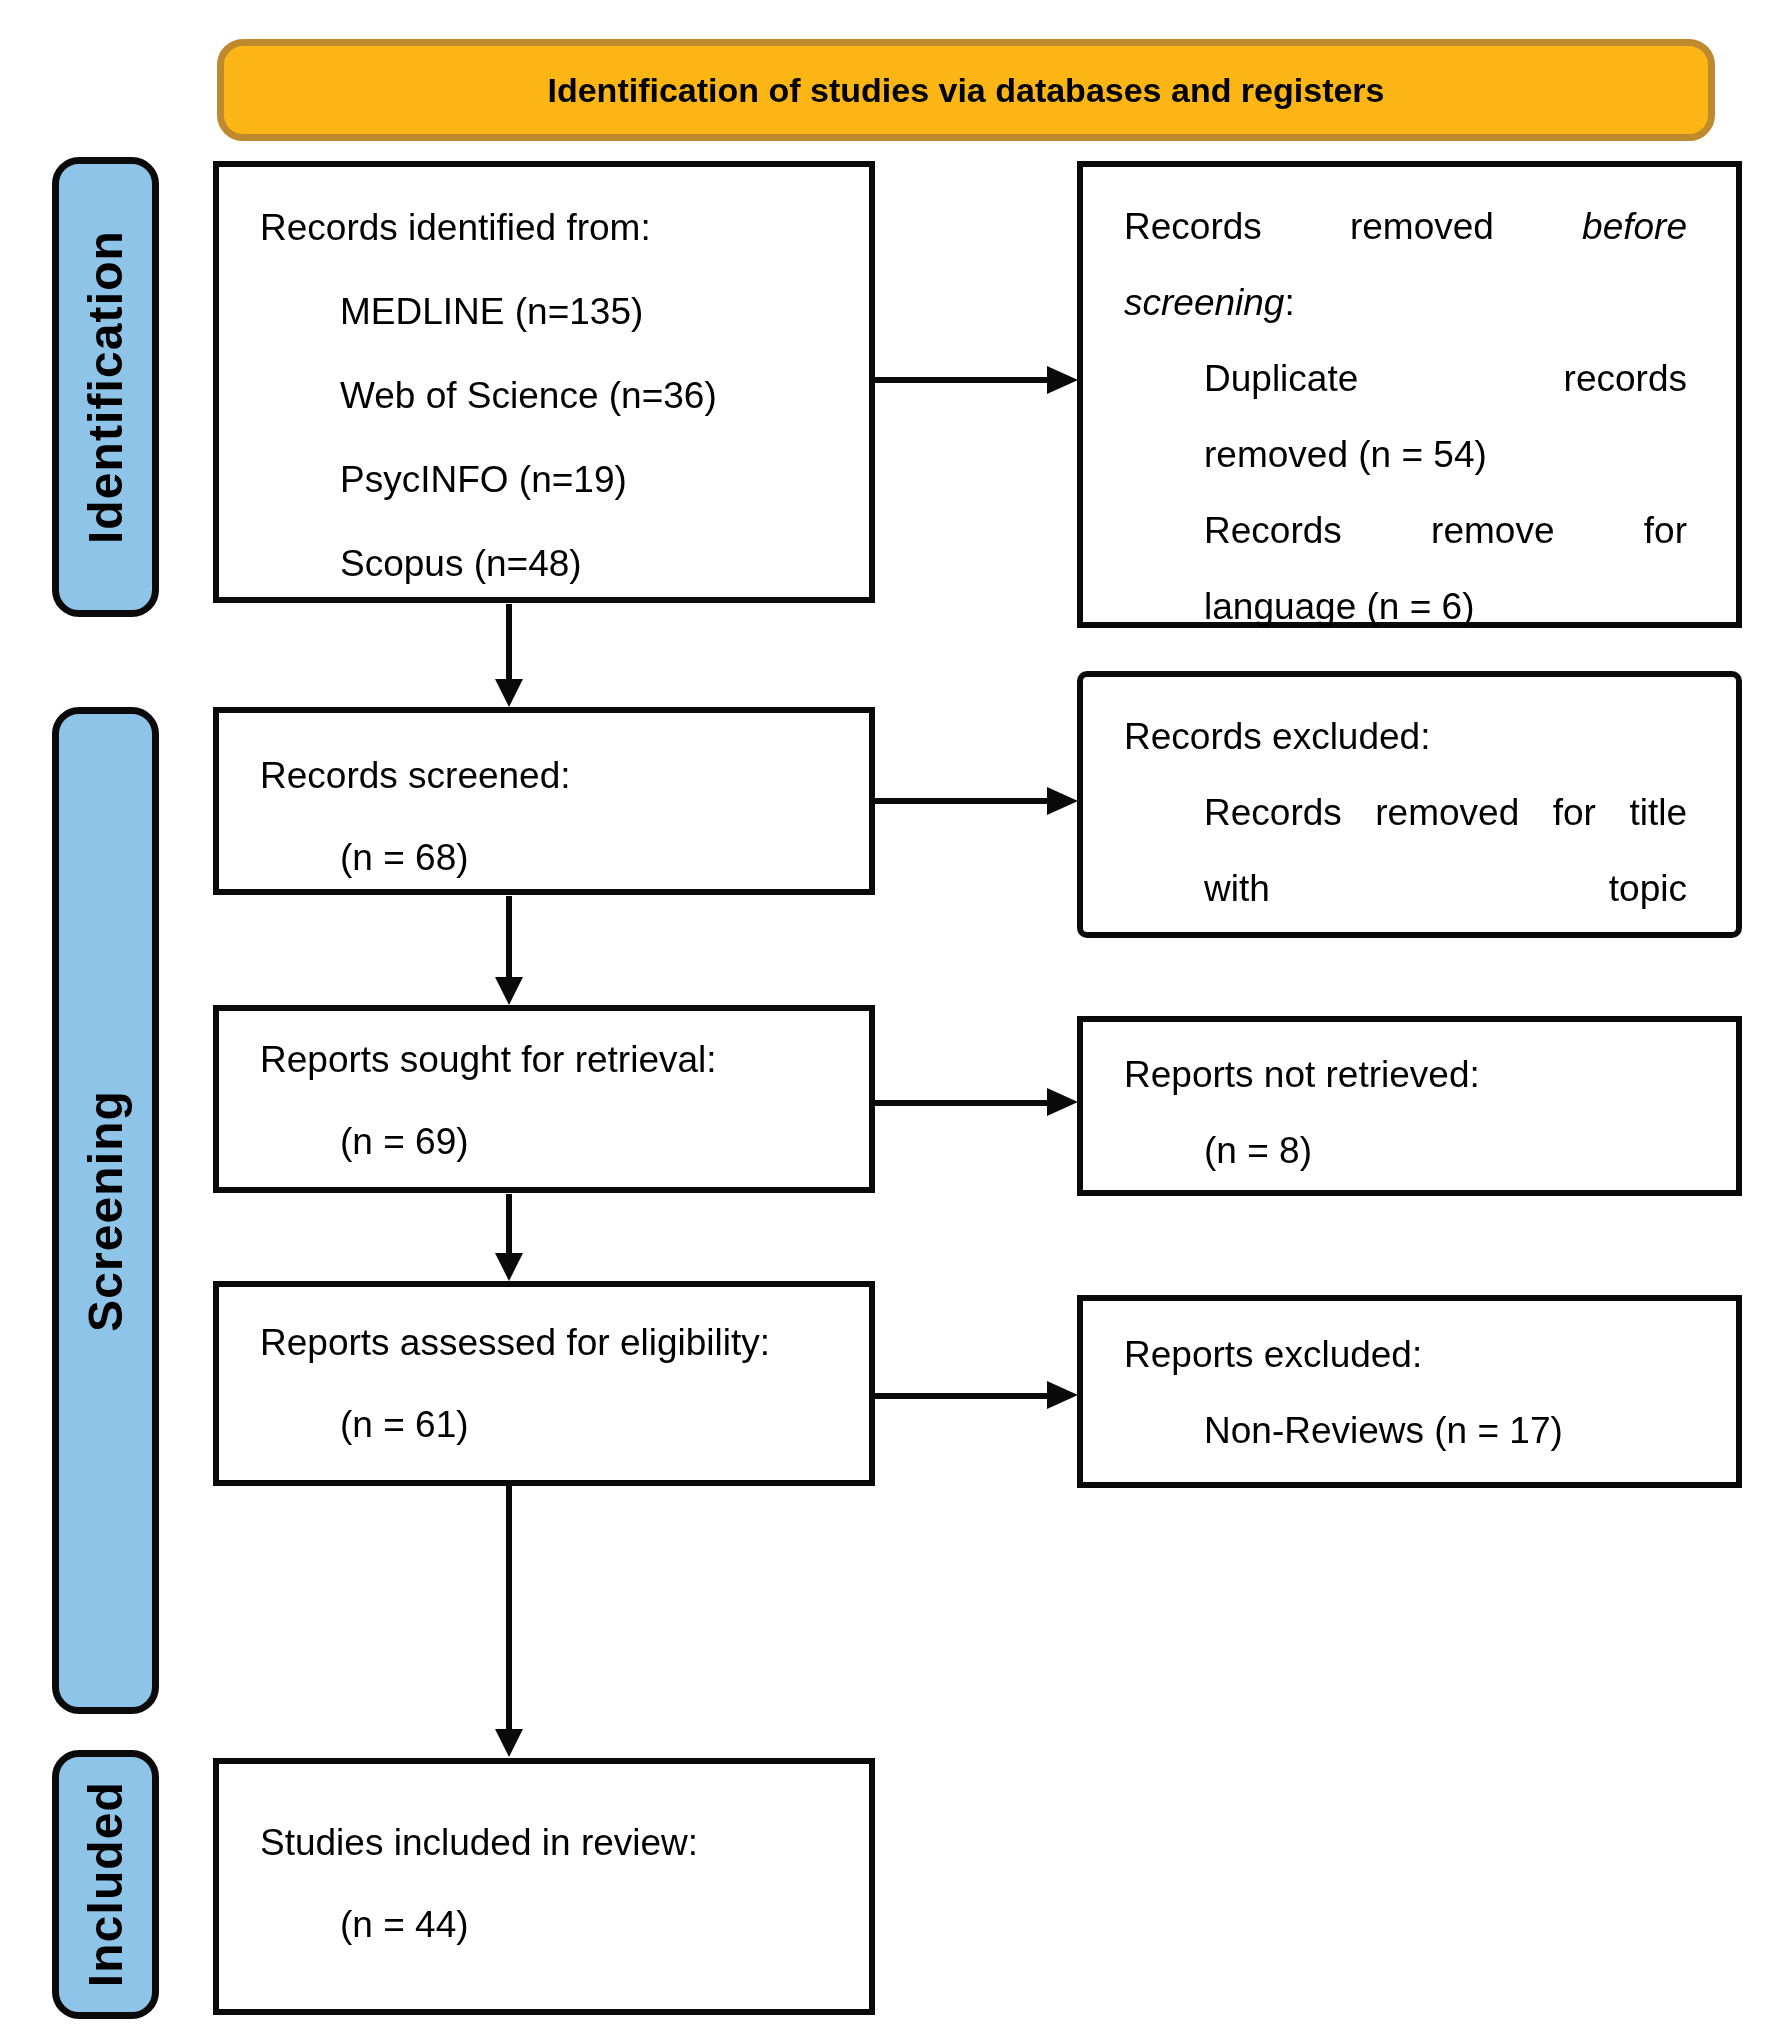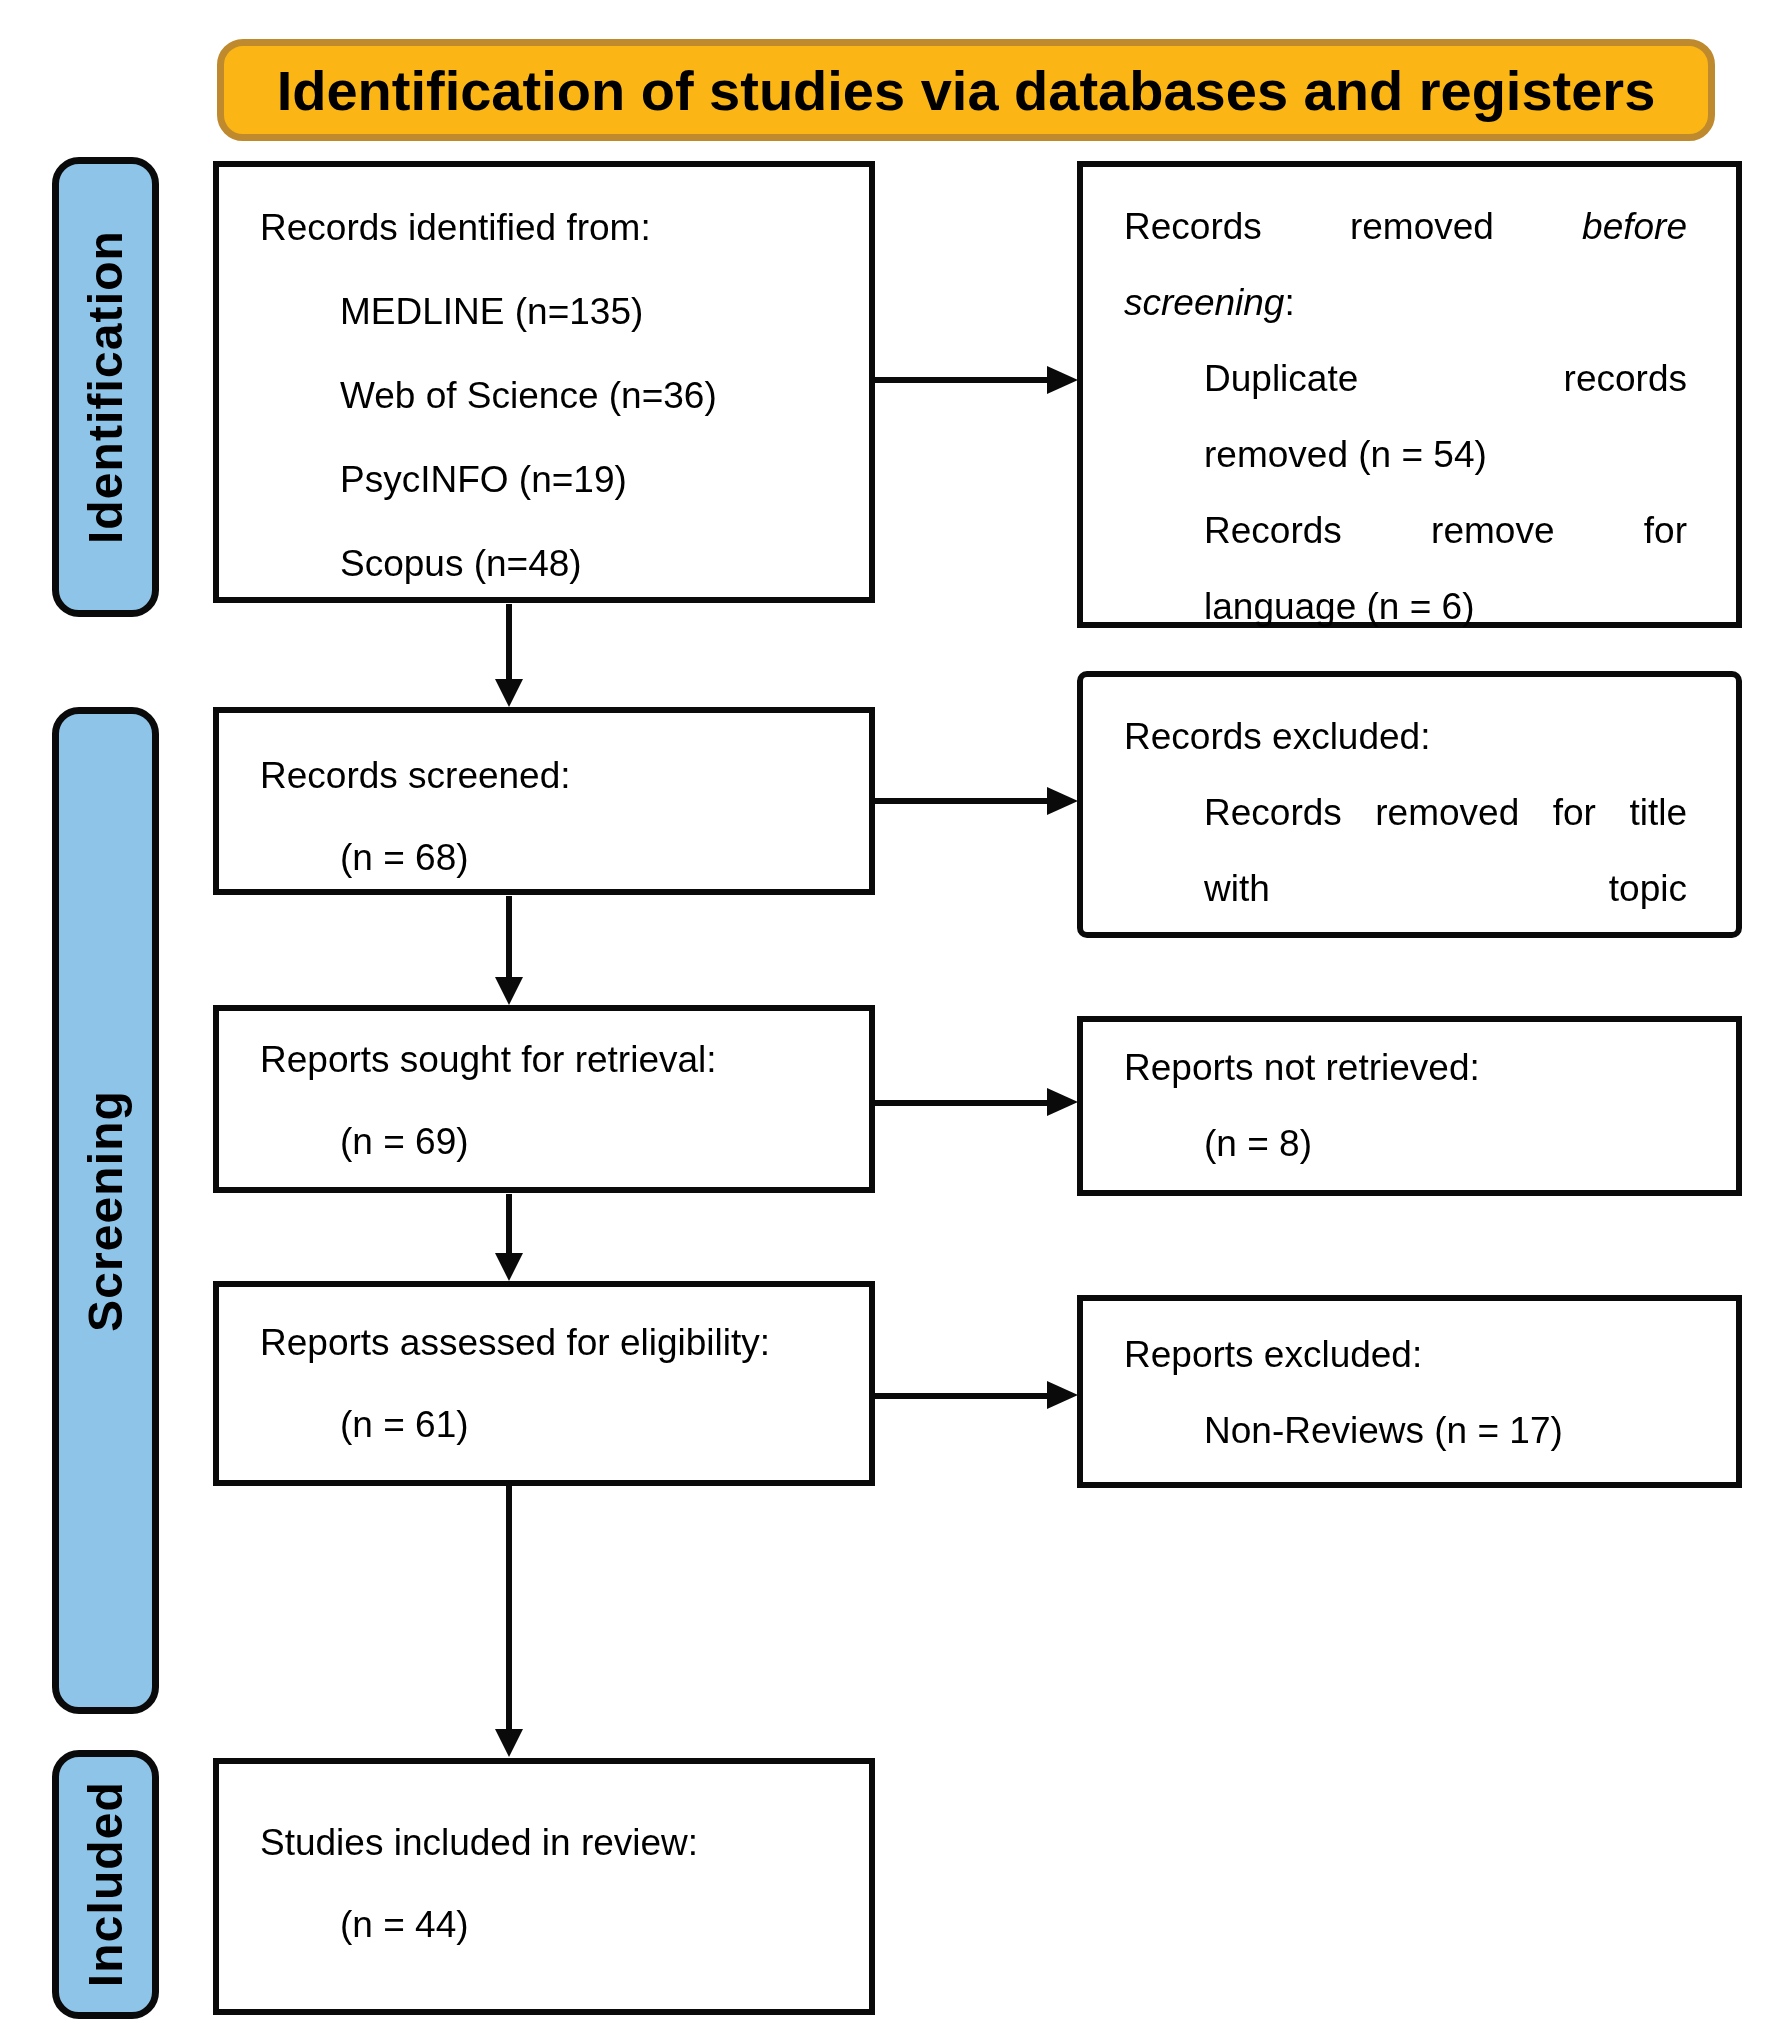--- a/index.html
+++ b/index.html
@@ -11,21 +11,21 @@
     color:var(--text,#000);
   }
   
   .banner{
     position:absolute;left:217px;top:39px;width:1498px;height:102px;
     box-sizing:border-box;
     background:var(--banner_fill,#FBB615);
     border:7.6px solid var(--banner_border,#BF8A2E);
     border-radius:26px;
     display:flex;align-items:center;justify-content:center;
-    font-size:56px;font-weight:bold;
+    font-size:34px;font-weight:bold;
   }
   
   .stage{
     position:absolute;left:52px;width:107px;
     box-sizing:border-box;
     background:var(--stage_fill,#8FC4E9);
     border:7.6px solid var(--stage_border,#000);
     border-radius:27px;
     display:flex;align-items:center;justify-content:center;
   }
@@ -54,21 +54,21 @@
   .box-identified{left:213px;top:161px;width:662px;height:442px;padding-top:19px;}
   .box-identified .line{line-height:84px;height:84px;}
   .box-screened{left:213px;top:707px;width:662px;height:188px;padding-top:22px;}
   .box-sought{left:213px;top:1005px;width:662px;height:188px;padding-top:8.2px;}
   .box-assessed{left:213px;top:1281px;width:662px;height:205px;padding-top:15.3px;}
   .box-included{left:213px;top:1758px;width:662px;height:257px;padding-top:38px;}
   .rbox1{left:1077px;top:161px;width:665px;height:467px;padding-top:22px;}
   .rbox1 .line{line-height:76px;height:76px;}
   .rbox2{left:1077px;top:671px;width:665px;height:267px;padding-top:22px;border-radius:10px;}
   .rbox2 .line{line-height:76px;height:76px;}
-  .rbox3{left:1077px;top:1016px;width:665px;height:180px;padding-top:8px;}
+  .rbox3{left:1077px;top:1016px;width:665px;height:180px;padding-top:15px;}
   .rbox3 .line{line-height:76px;height:76px;}
   .rbox4{left:1077px;top:1295px;width:665px;height:193px;padding-top:16.4px;}
   .rbox4 .line{line-height:76px;height:76px;}
   
   .hline{position:absolute;height:5.5px;background:var(--arrow,#000);}
   .vline{position:absolute;width:5.5px;background:var(--arrow,#000);}
   .head-right{
     position:absolute;width:0;height:0;
     border-top:14px solid transparent;
     border-bottom:14px solid transparent;

